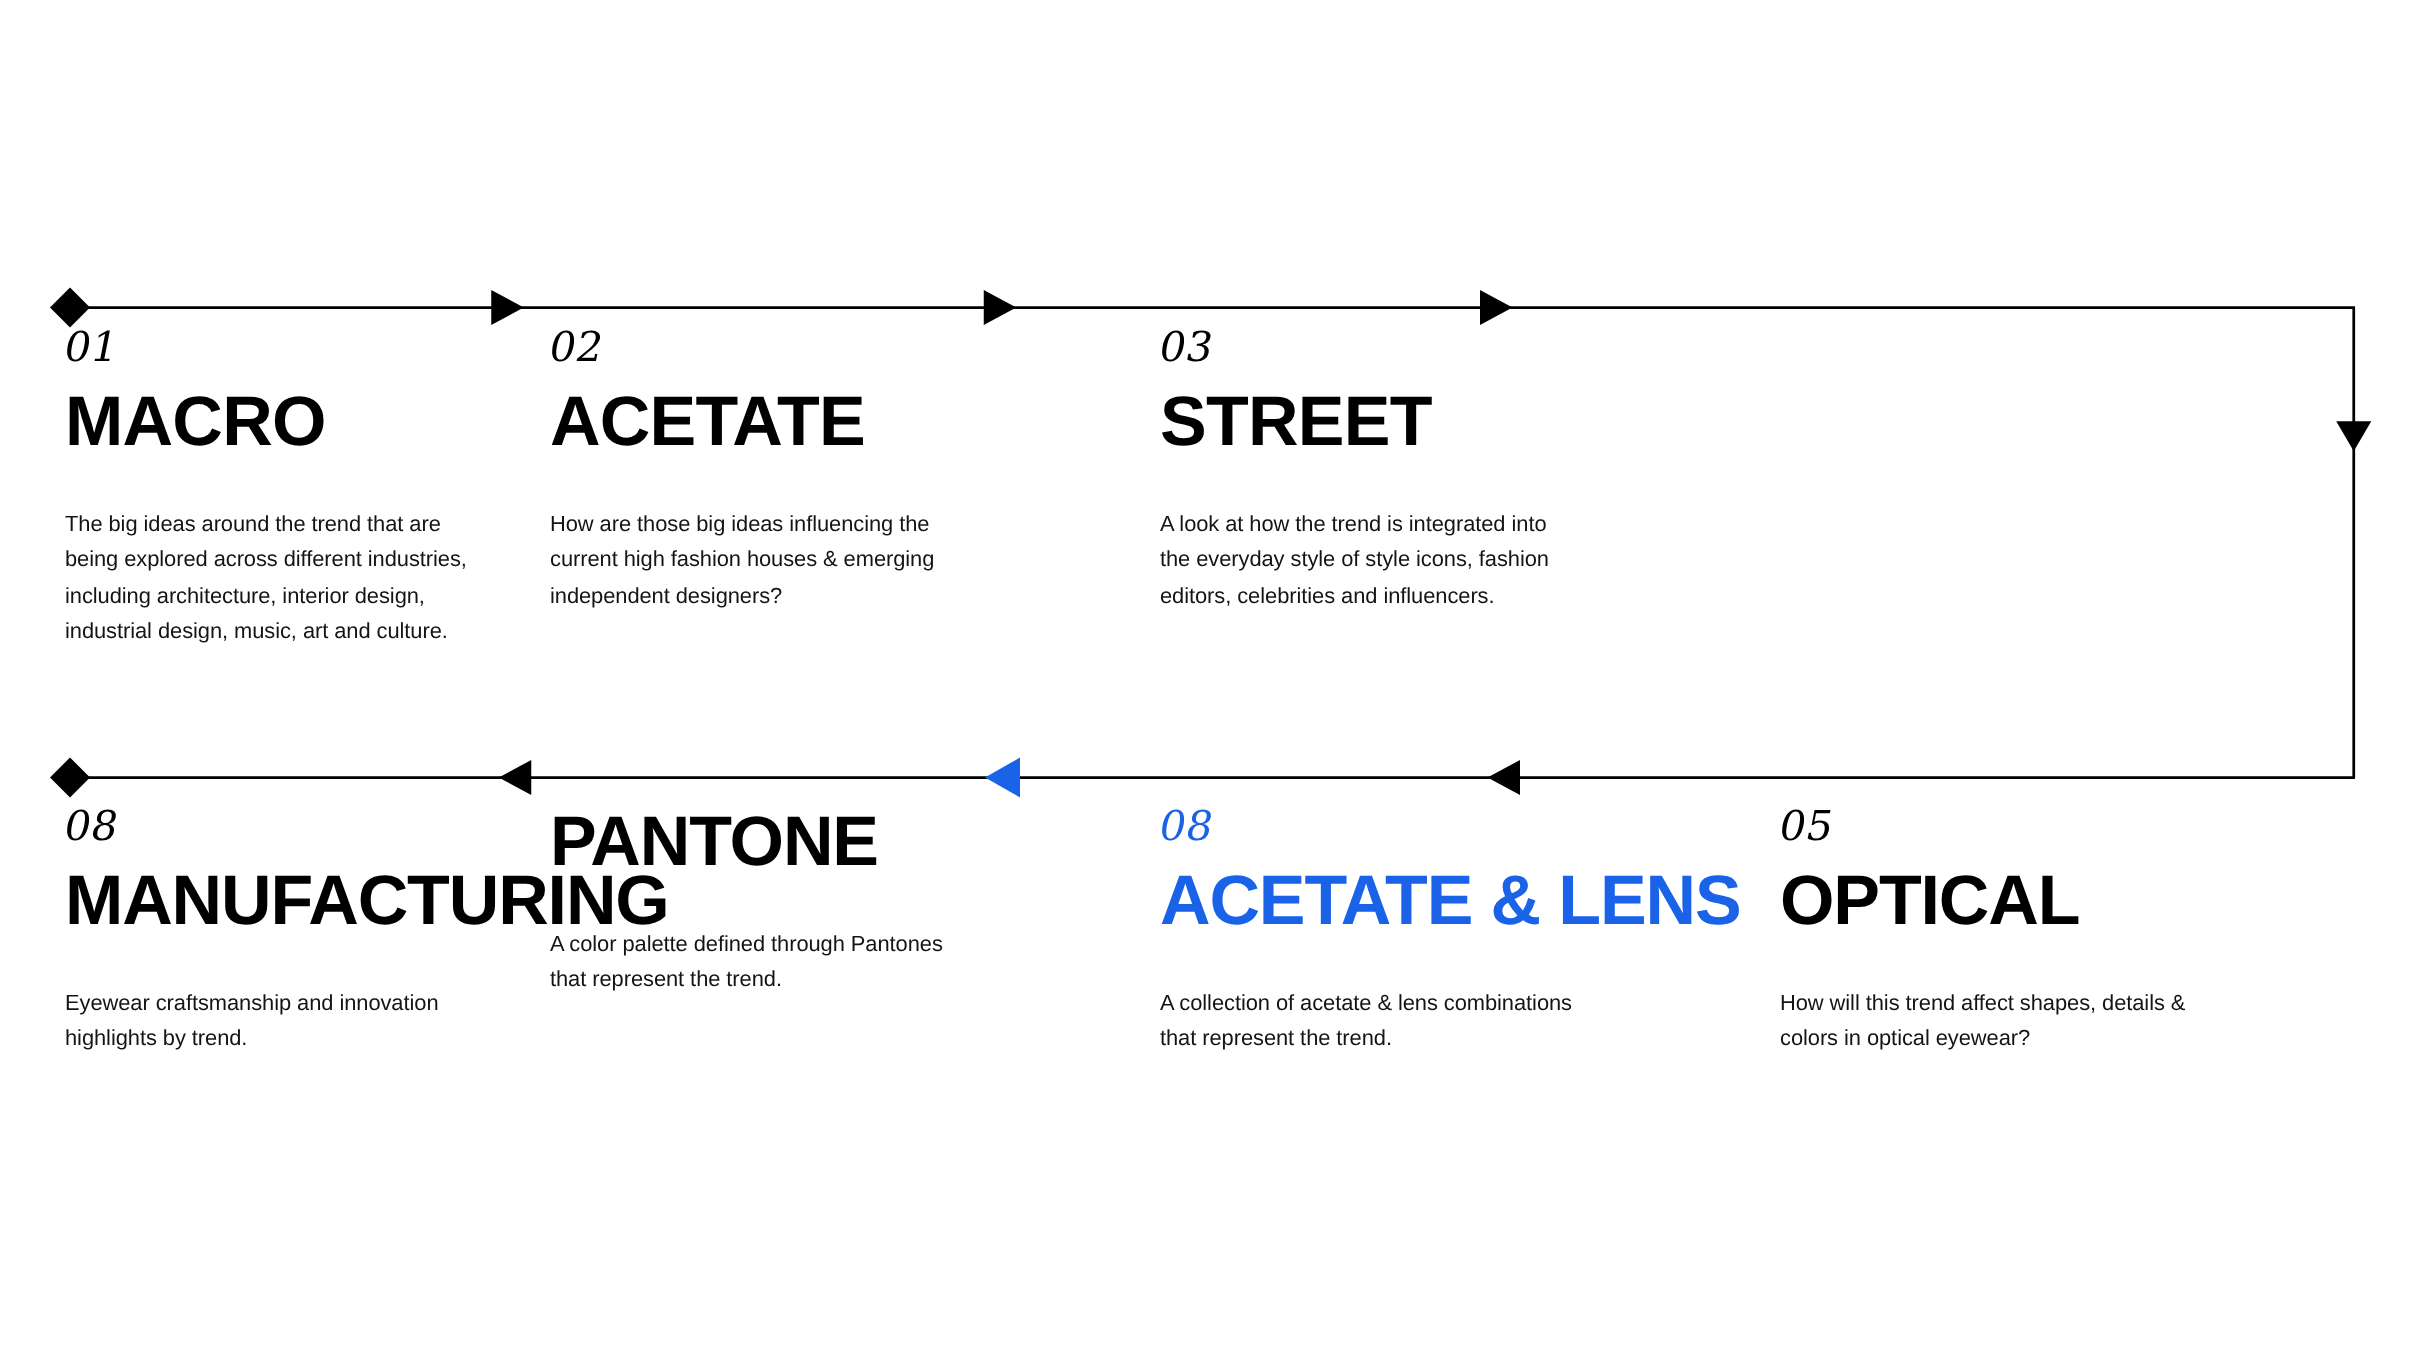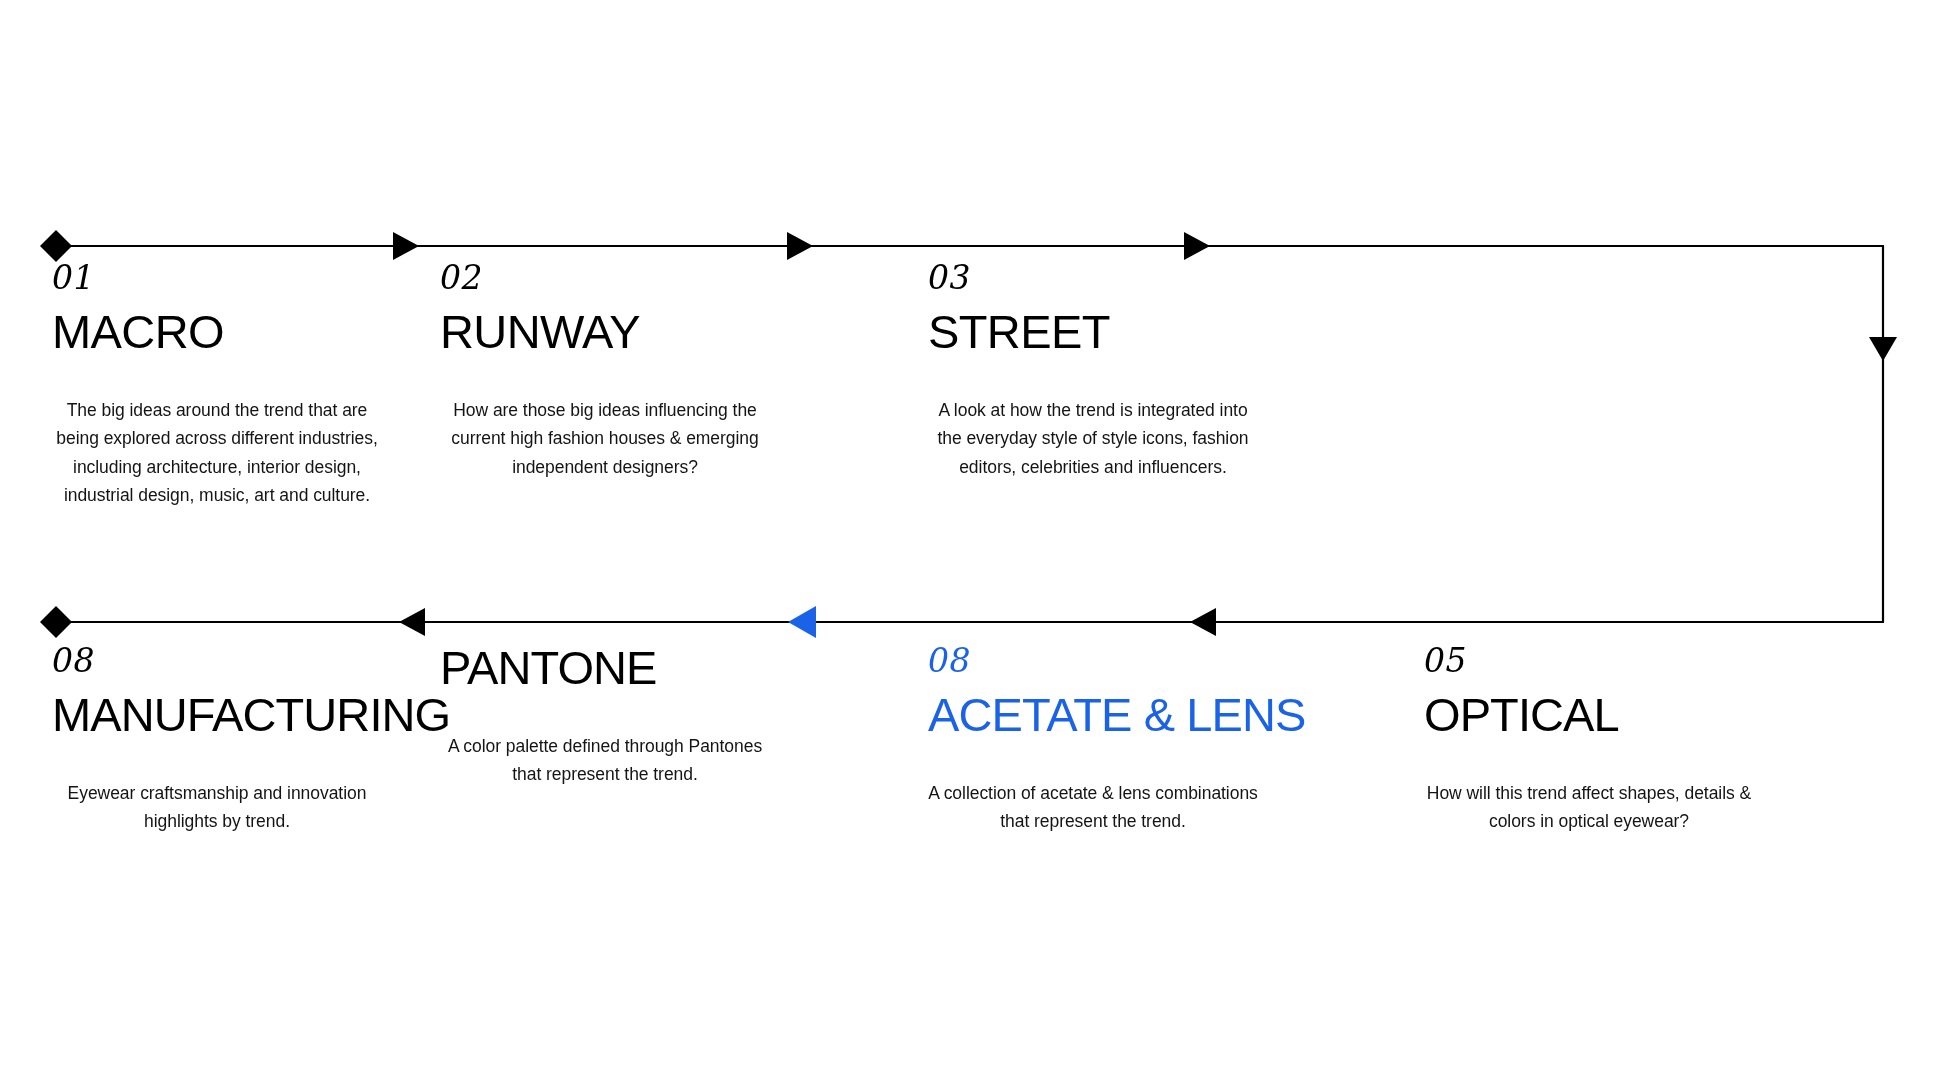--- a/index.html
+++ b/index.html
@@ -57,39 +57,38 @@
     font-weight: 400;
     font-size: 33px;
     line-height: 1;
     letter-spacing: 0.5px;
     color: #000000;
     margin: 0 0 14px 0;
   }
 
   .stage-title {
     font-family: "Liberation Sans", sans-serif;
-    font-weight: 400;
-    font-size: 47px;
+    font-weight: 700;
+    font-size: 56px;
     line-height: 1.02;
     letter-spacing: -0.6px;
     color: #000000;
     margin: 0 0 40px 0;
     white-space: nowrap;
   }
 
   .stage-desc {
     font-family: "Liberation Sans", sans-serif;
     font-weight: 400;
     font-size: 17.5px;
     line-height: 1.62;
     letter-spacing: -0.05px;
     color: #141414;
     margin: 0;
     max-width: 330px;
-    text-align: center;
   }
 
   .col-3 .stage-desc,
   .col-4 .stage-desc { max-width: 330px; }
 
   
   .accent .stage-num,
   .accent .stage-title {
     color: #1a62e8;
   }
@@ -129,21 +128,21 @@
   <div class="row row-top">
 
     <div class="col col-1">
       <div class="stage-num">01</div>
       <div class="stage-title">MACRO</div>
       <p class="stage-desc">The big ideas around the trend that are being explored across different industries, including architecture, interior design, industrial design, music, art and culture.</p>
     </div>
 
     <div class="col col-2">
       <div class="stage-num">02</div>
-      <div class="stage-title">RUNWAY</div>
+      <div class="stage-title">ACETATE</div>
       <p class="stage-desc">How are those big ideas influencing the current high fashion houses &amp; emerging independent designers?</p>
     </div>
 
     <div class="col col-3">
       <div class="stage-num">03</div>
       <div class="stage-title">STREET</div>
       <p class="stage-desc">A look at how the trend is integrated into the everyday style of style icons, fashion editors, celebrities and influencers.</p>
     </div>
 
   </div>

